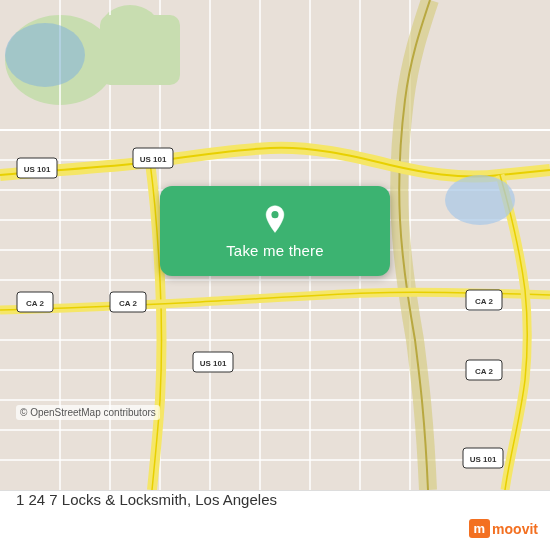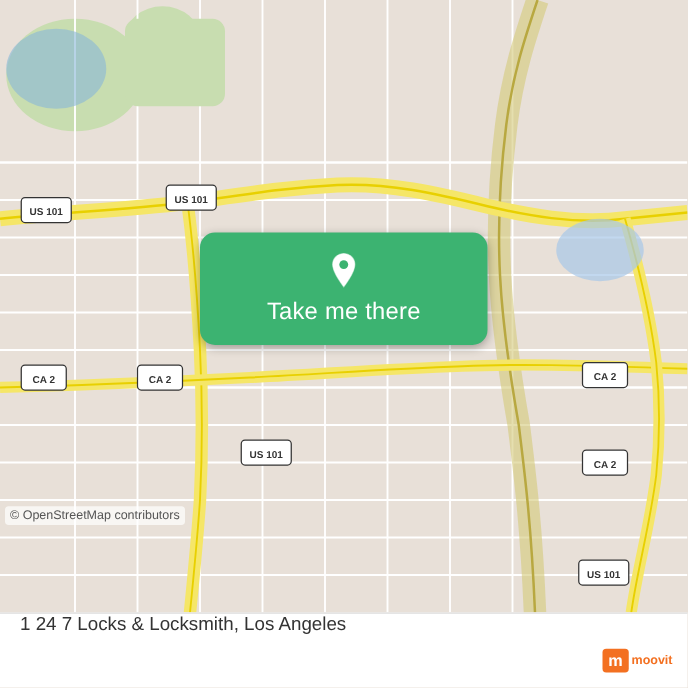--- a/index.html
+++ b/index.html
@@ -55,21 +55,21 @@
       color: white;
       font-weight: bold;
       font-size: 13px;
       padding: 2px 5px;
       border-radius: 3px;
     }
 
     .moovit-text {
       color: #f37021;
       font-weight: bold;
-      font-size: 10px;
+      font-size: 14px;
     }
 
     
     #take-me-there-btn {
       position: absolute;
       top: 186px;
       left: 160px;
       width: 230px;
       height: 90px;
       background: #3cb371;
@@ -84,30 +84,30 @@
       border: none;
     }
 
     #take-me-there-btn .pin-icon {
       width: 32px;
       height: 32px;
     }
 
     #take-me-there-btn .btn-label {
       color: white;
-      font-size: 19px;
+      font-size: 15px;
       font-weight: 500;
       letter-spacing: 0.2px;
     }
 
     
     #copyright {
       position: absolute;
       bottom: 70px;
-      left: 4px;
+      left: 16px;
       font-size: 10px;
       color: #555;
       background: rgba(255,255,255,0.7);
       padding: 2px 4px;
       border-radius: 3px;
     }
 
     #place-name {
       font-size: 15px;
       color: #333;

